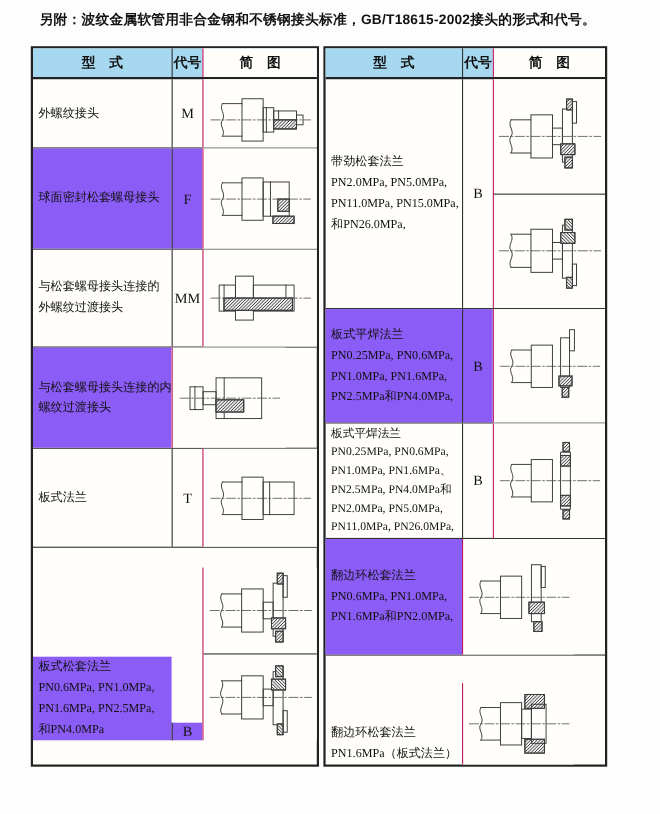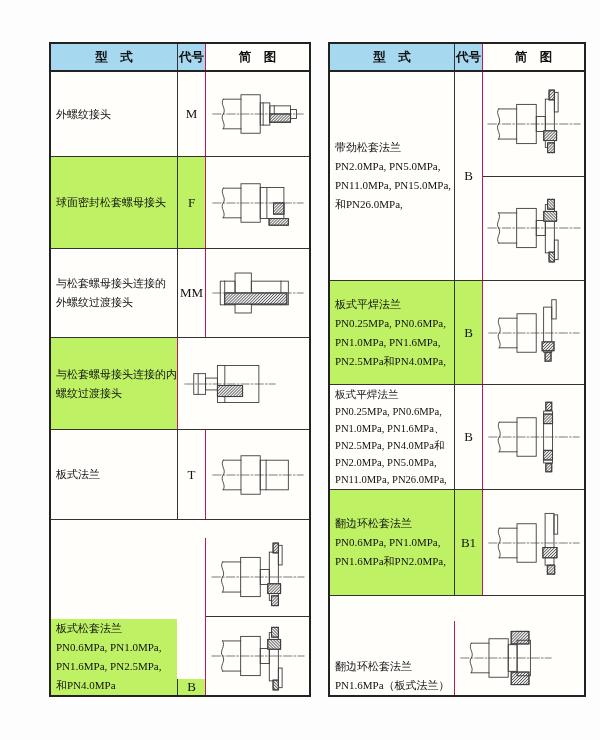--- a/index.html
+++ b/index.html
@@ -1,61 +1,62 @@
 <!DOCTYPE html>
 <html><head>
 <meta charset="utf-8">
 <style>
   html,body{margin:0;padding:0;background:#fdfdfd;}
   .page{position:relative;width:600px;height:740px;background:#fdfdfd;overflow:hidden;
         font-family:"Liberation Serif","DejaVu Serif",serif;color:#111;}
   .title{position:absolute;top:10px;left:36px;width:540px;margin:0;
          font-family:"Liberation Sans","DejaVu Sans",sans-serif;
          font-weight:bold;font-size:12.5px;letter-spacing:.2px;}
-  .tables{position:absolute;top:42px;left:49px;display:flex;gap:17px;}
+  .tables{position:absolute;top:42px;left:28px;display:flex;gap:4px;}
   .tbl{border:2px solid #222;background:#fffefb;}
   .trow{display:flex;box-sizing:border-box;border-bottom:1px solid #333;}
   .trow:last-child{border-bottom:none;align-items:flex-end;}
   .cell{box-sizing:border-box;}
   .type{display:grid;align-content:center;padding-left:5px;
         font-size:11px;line-height:19px;white-space:pre;overflow:hidden;}
   .code{display:grid;place-content:center;font-size:13px;border-left:1px solid #333;}
   .diag{display:flex;flex-direction:column;border-left:1px solid #be185d;background:#fffefb;}
   .diag .dfull{flex:1;display:grid;place-content:center;}
   .diag .dhalf{flex:1;display:grid;place-content:center;}
   .diag .dhalf:first-child{border-bottom:1px solid #333;}
   
   .hrow{height:28px;border-bottom:2px solid #222;background:#a6d8f0;}
   .hrow .cell{display:grid;place-content:center;font-weight:bold;font-size:12.5px;
               white-space:pre;padding-left:0;}
   
   .left .type{width:126px;}
   .left .code{width:28px;}
   .left .diag{width:104px;}
-  .left .r1{height:85px;justify-content:flex-end;} .left .r2{height:92px;} .left .r3{height:89px;}
+  .left .r1{height:63px;justify-content:flex-end;} .left .r2{height:92px;} .left .r3{height:89px;}
   .left .r4{height:92px;} .left .r5{height:90px;} .left .r6{height:175px;}
   
   .right .type{width:124px;}
   .right .code{width:28px;}
   .right .diag{width:102px;}
   .right .r1{height:209px;} .right .r2{height:104px;} .right .r3{height:105px;}
   .right .r4{height:106px;} .right .r5{height:99px;}
   .right .r3 .type{font-size:10.6px;line-height:17px;}
   
-  .y .type,.y .code{background:#bef264;}
+  .y .type,.y .code{background:#8b5cf6;}
   
   svg.fit{stroke:#3c3c3c;fill:none;stroke-width:1.2;stroke-linecap:square;}
   .diag svg{width:98px;height:74px;}
   .diag .dhalf svg{height:78px;}
   .right .r1 .dhalf svg{height:92px;}
 </style>
 </head>
 <body>
 
 <div class="page">
+  <p class="title">另附：波纹金属软管用非合金钢和不锈钢接头标准，GB/T18615-2002接头的形式和代号。</p>
 
   <div class="tables">
 
     <div class="tbl left">
       <div class="trow hrow">
         <div class="cell type">型　式</div>
         <div class="cell code">代号</div>
         <div class="cell diag" style="display:grid">简　图</div>
       </div>
 
@@ -471,21 +472,20 @@
                 <rect x="78" y="68" width="12" height="13"></rect>
               </svg>
             </div>
         </div>
       </div>
 
       <div class="trow r4 y">
         <div class="cell type">翻边环松套法兰
 PN0.6MPa, PN1.0MPa,
 PN1.6MPa和PN2.0MPa,</div>
-        <div class="cell code">B1</div>
         <div class="cell diag">
           <div class="dfull">
               <svg class="fit" viewBox="0 0 130 100">
                 <line x1="4" y1="50" x2="126" y2="50" stroke-dasharray="11 3 2 3" stroke-width="0.9"></line>
                 <path d="M18,30 C13,37 23,43 18,50 C13,57 23,63 18,70"></path>
                 <line x1="18" y1="30" x2="42" y2="30"></line>
                 <line x1="18" y1="70" x2="42" y2="70"></line>
                 <rect x="42" y="24" width="26" height="52"></rect>
                 <rect x="80" y="10" width="12" height="70"></rect>
                 <rect x="92" y="12" width="5" height="26"></rect>

